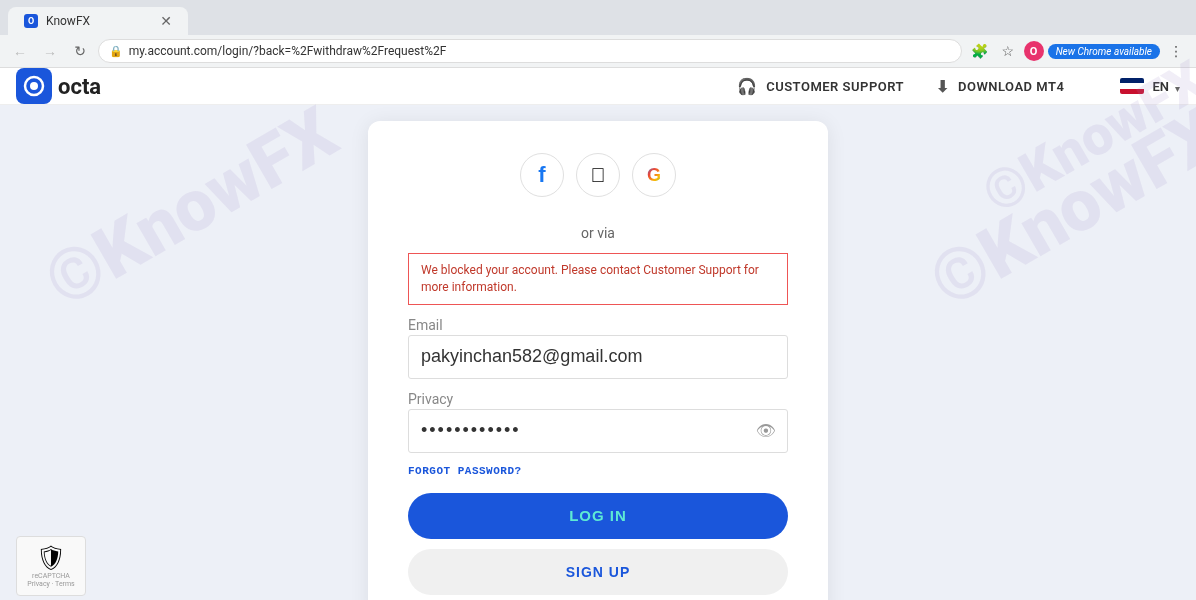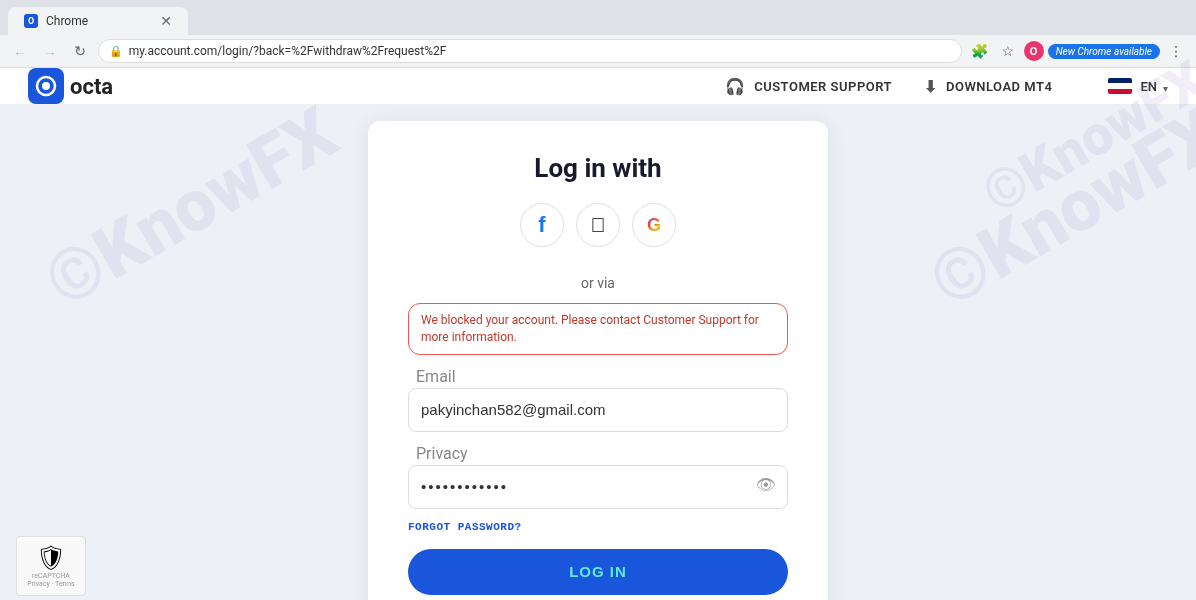--- a/index.html
+++ b/index.html
@@ -132,21 +132,21 @@
       display: flex;
       flex-direction: column;
     }
 
     
     .topnav {
       background: white;
       height: 68px;
       display: flex;
       align-items: center;
-      padding: 0 28px;
+      padding: 0 16px;
       border-bottom: 1px solid #eee;
     }
     .logo {
       display: flex;
       align-items: center;
       gap: 6px;
     }
     .logo-icon {
       width: 36px; height: 36px;
       background: #1a56db;
@@ -262,49 +262,48 @@
       text-align: center;
       color: #666;
       font-size: 14px;
       margin-bottom: 12px;
       margin-top: 28px;
     }
 
     
     .error-box {
       border: 1.5px solid #e55;
-      border-radius: 12px;
+      border-radius: 0;
       padding: 8px 12px;
       margin-bottom: 12px;
       background: white;
     }
     .error-text {
       font-size: 12px;
       color: #c0392b;
       line-height: 1.4;
     }
 
     .form-group {
       margin-bottom: 12px;
       position: relative;
     }
     .form-label {
-      font-size: 16px;
+      font-size: 14px;
       color: #888;
       margin-bottom: 2px;
       display: block;
-      margin-left: 8px;
     }
     .form-input {
       width: 100%;
       height: 44px;
       border: 1.5px solid #ddd;
-      border-radius: 8px;
+      border-radius: 3px;
       padding: 8px 12px;
-      font-size: 15px;
+      font-size: 18px;
       color: #333;
       outline: none;
     }
     .eye-toggle {
       position: absolute;
       right: 12px;
       top: 50%;
       transform: translateY(-50%);
       cursor: pointer;
       color: #999;
@@ -379,21 +378,21 @@
       line-height: 1.2;
     }
   </style>
 </head>
 <body>
 
 <div class="browser-chrome">
   <div class="browser-tabs">
     <div class="browser-tab">
       <div class="tab-favicon">O</div>
-      <span>Chrome</span>
+      <span>KnowFX</span>
       <span class="tab-close">✕</span>
     </div>
   </div>
   <div class="browser-toolbar">
     <button class="nav-btn disabled">←</button>
     <button class="nav-btn disabled">→</button>
     <button class="nav-btn">↻</button>
     <div class="address-bar">
       <span class="address-lock">🔒</span>
       <span>my.account.com/login/?back=%2Fwithdraw%2Frequest%2F</span>
@@ -441,21 +440,20 @@
 
   <div class="main-content">
 
     <div class="watermark watermark-left">©KnowFX</div>
     <div class="watermark watermark-right">©KnowFX</div>
     <div class="watermark watermark-far-right" style="right:-20px; top:0px; font-size:55px;">©KnowFX</div>
 
     <div style="display: flex; flex-direction: column; align-items: center; position: relative; z-index: 3;">
 
       <div class="login-card">
-        <h1 class="login-title">Log in with</h1>
 
         <div class="social-buttons">
           <button class="social-btn">
             <span style="color: #1877f2; font-weight: 900; font-size: 22px;">f</span>
           </button>
           <button class="social-btn">
             <span style="font-size: 20px; color: #000;"></span>
           </button>
           <button class="social-btn">
             <span style="font-weight: 700; font-size: 18px; background: linear-gradient(135deg, #4285F4, #EA4335, #FBBC05, #34A853); -webkit-background-clip: text; -webkit-text-fill-color: transparent;">G</span>

